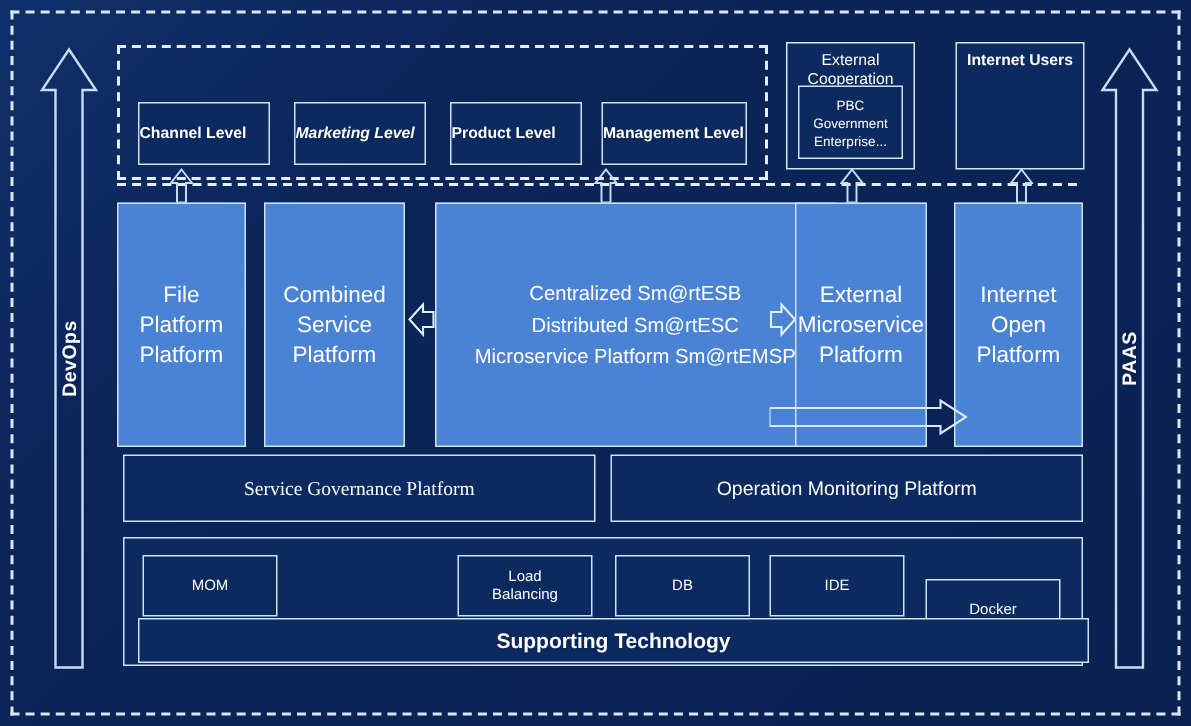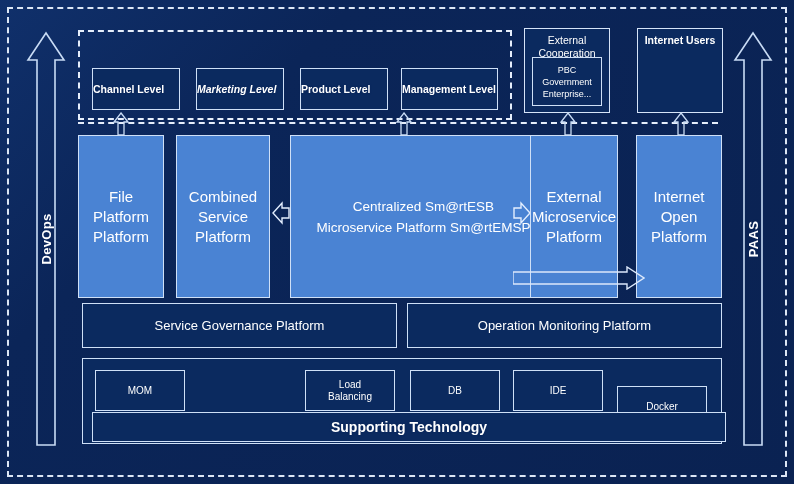--- a/index.html
+++ b/index.html
@@ -226,20 +226,21 @@
 
   <div class="abs side-arrow" style="left:272px;">
     <svg viewBox="0 0 18 26" preserveAspectRatio="none">
       <polygon points="1,13 10,3 10,8 17,8 17,18 10,18 10,23" fill="none" stroke="#e3eeff" stroke-width="1.4"></polygon>
     </svg>
   </div>
 
   <div class="abs plat center" style="left:290px; width:267px;">
     <div>
       <div>Centralized Sm@rtESB</div>
+      <div>Distributed Sm@rtESC</div>
       <div>Microservice Platform Sm@rtEMSP</div>
     </div>
   </div>
 
   <div class="abs side-arrow" style="left:513px;">
     <svg viewBox="0 0 18 26" preserveAspectRatio="none">
       <polygon points="17,13 8,3 8,8 1,8 1,18 8,18 8,23" fill="none" stroke="#e3eeff" stroke-width="1.4"></polygon>
     </svg>
   </div>
 
@@ -258,21 +259,21 @@
       <div>Platform</div>
     </div>
   </div>
 
   <div class="abs long-arrow">
     <svg viewBox="0 0 132 24" preserveAspectRatio="none">
       <polygon points="0,6 114,6 114,1 131,12 114,23 114,18 0,18" fill="none" stroke="#dce8fb" stroke-width="1.4"></polygon>
     </svg>
   </div>
 
-  <div class="abs gov" style="left:82px; width:315px;">
+  <div class="abs gov" style="left:82px; width:315px;font-family:Liberation Serif, serif;">
     <span>Service Governance Platform</span>
   </div>
   <div class="abs gov" style="left:407px; width:315px;">
     <span>Operation Monitoring Platform</span>
   </div>
 
   <div class="abs support-outer"></div>
 
   <div class="abs tech-box" style="left:95px; width:90px;">
     <div>

